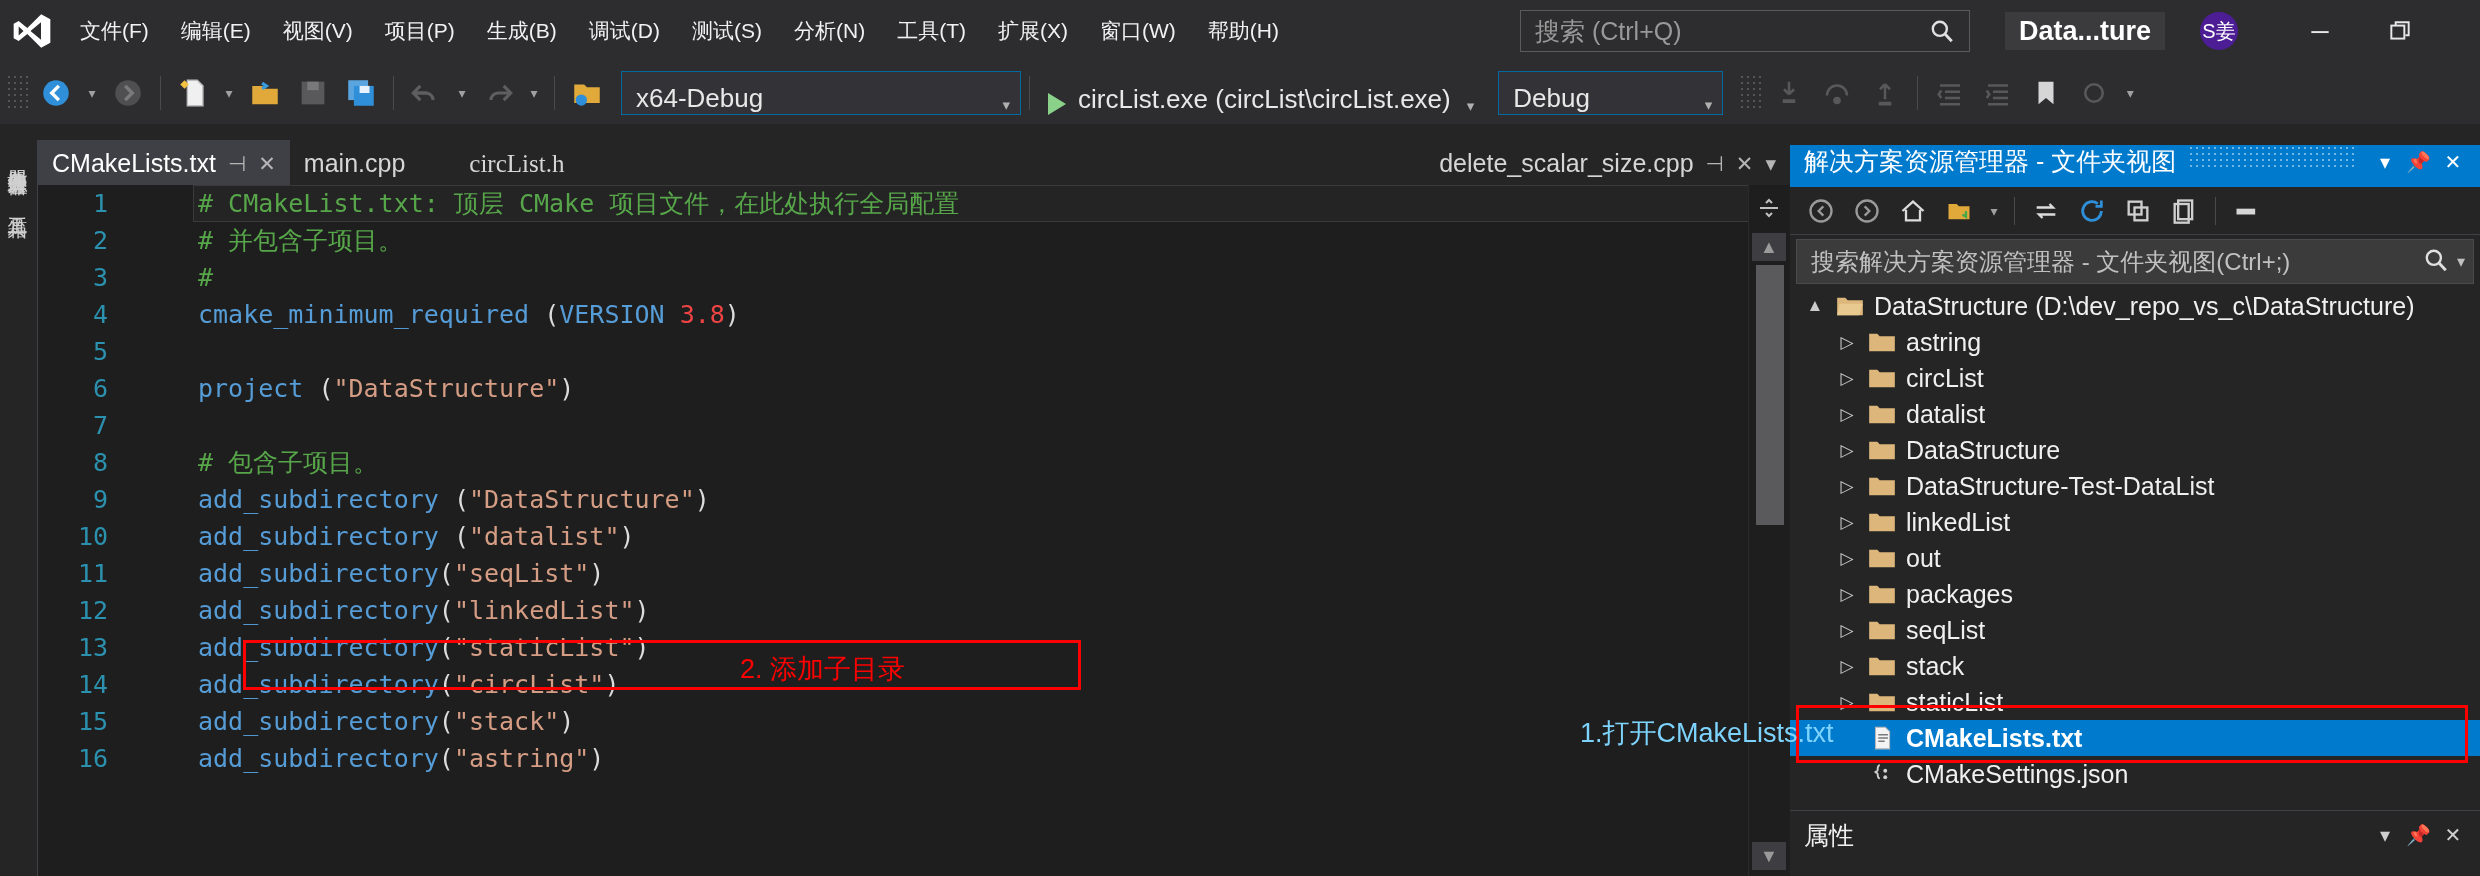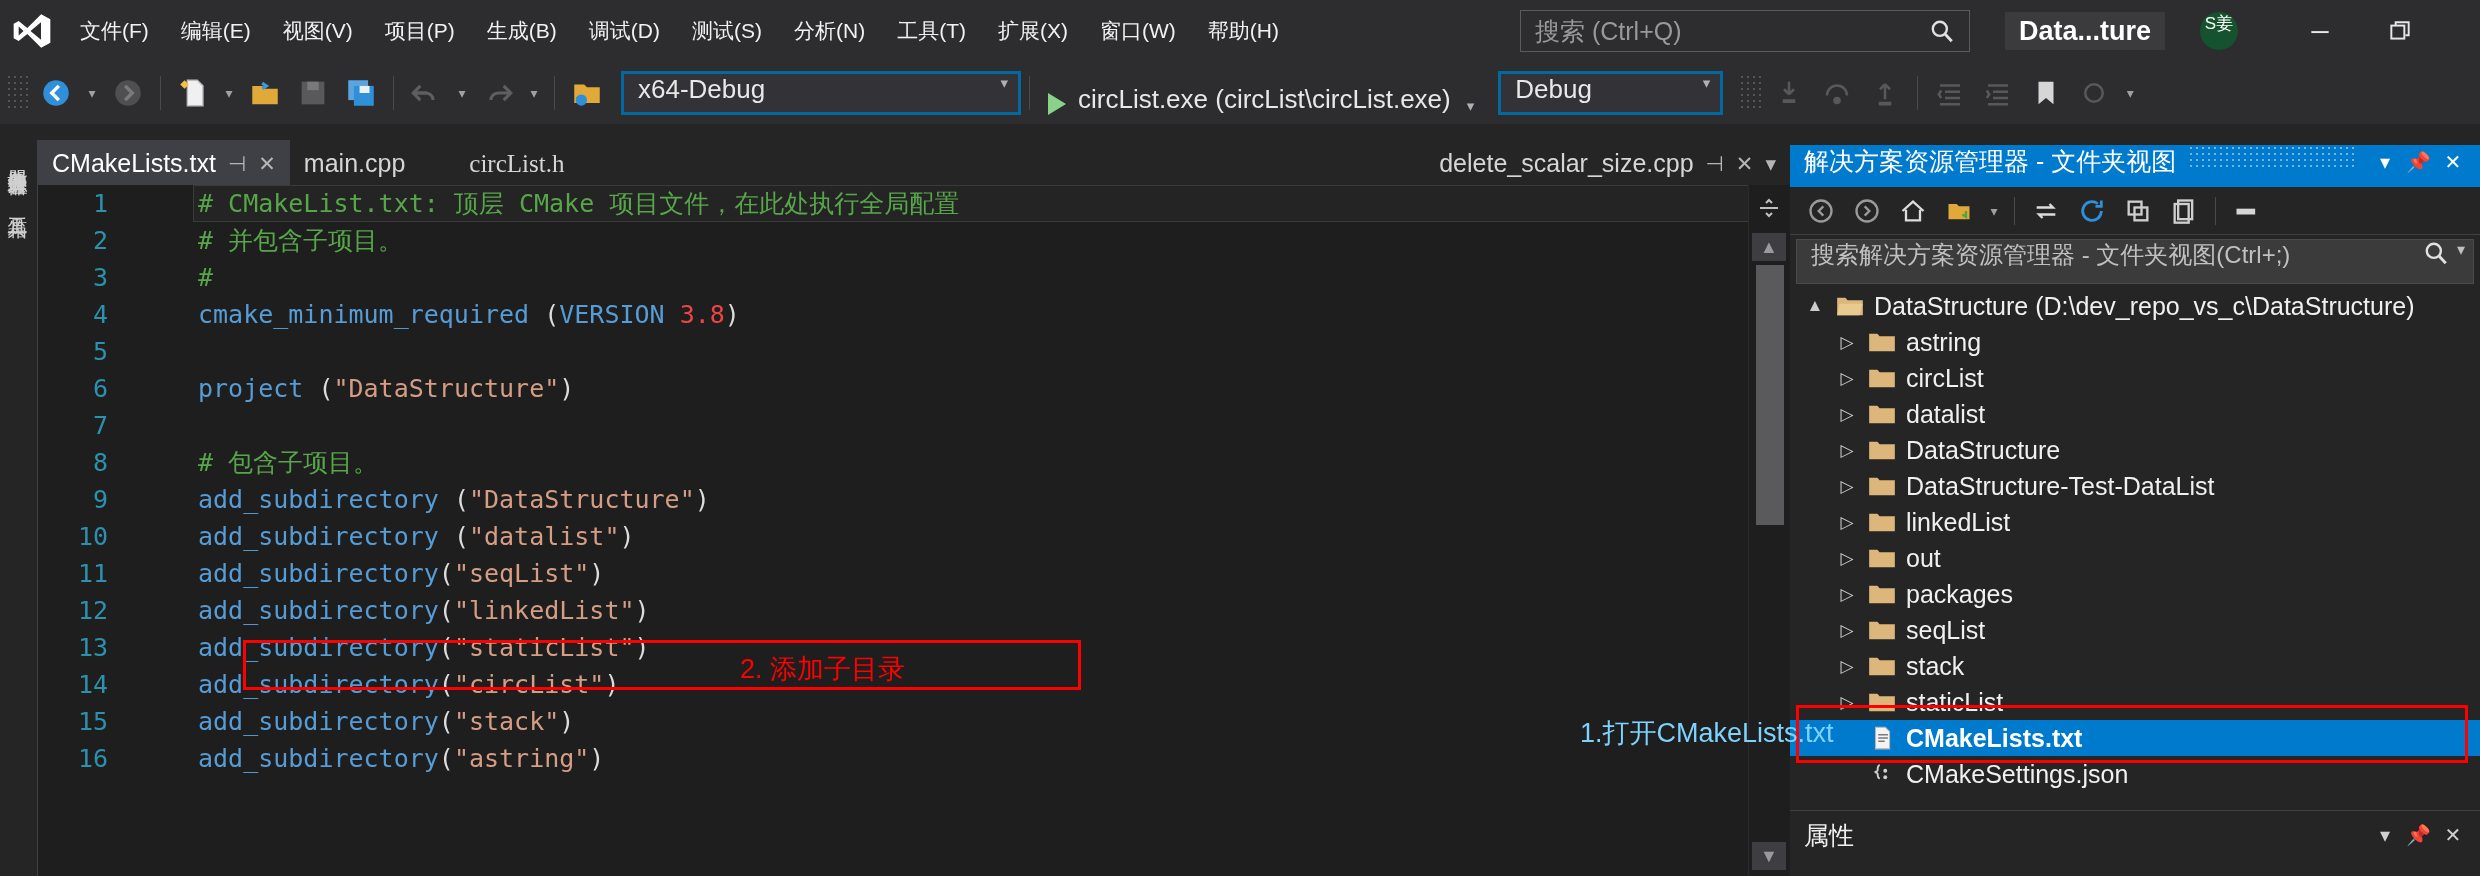--- a/index.html
+++ b/index.html
@@ -64,23 +64,23 @@
     display: flex; align-items: center;
     background: #3b3b3d;
     font-size: 27px; font-weight: bold;
     color: #ffffff;
     white-space: nowrap;
   }
   .avatar {
     position: absolute; left: 2200px; top: 12px;
     width: 38px; height: 38px;
     border-radius: 50%;
-    background: #14532d;
-    display: flex; justify-content: center;
-    font-size: 17px; color: #fff;
+    background: #4c1d95;
+    display: flex; align-items: center; justify-content: center;
+    font-size: 20px; color: #fff;
   }
   .win-btn {
     position: absolute; top: 10px;
     width: 60px; height: 42px;
     display: flex; align-items: center; justify-content: center;
     color: #e8e8e8;
   }
   .win-min { left: 2290px; }
   .win-max { left: 2370px; }
 
@@ -115,22 +115,22 @@
     color: #a0a0a0; font-size: 14px;
   }
   .tb-sep {
     width: 1px; height: 34px;
     background: #4a4a4c;
     margin: 0 8px;
   }
   .combo {
     height: 44px;
     background: #333337;
-    border: 3px solid #0369a1;
-    display: flex; align-items: flex-start;
+    border: 1px solid #0369a1;
+    display: flex; align-items: flex-end;
     padding: 0 10px 0 14px;
     color: #e8e8e8;
     font-size: 26px;
     white-space: nowrap;
   }
   .combo .cap { margin-left: auto; padding-left: 18px; color: #b0b0b0; font-size: 15px; }
   .combo-config { width: 400px; margin-left: 10px; }
   .combo-dbg { width: 225px; }
   .run-btn {
     display: flex; align-items: flex-end;
@@ -308,21 +308,21 @@
     width: 40px; height: 40px;
     display: flex; align-items: center; justify-content: center;
     margin: 0 3px;
   }
   .se-tb-sep { width: 1px; height: 28px; background: #4a4a4c; margin: 0 8px; }
   .se-search {
     height: 45px;
     background: #3b3b3c;
     border: 1px solid #4a4a4c;
     margin: 4px 6px 0 6px;
-    display: flex; align-items: flex-start;
+    display: flex; align-items: center;
     padding: 0 8px 0 12px;
   }
   .se-search-input {
     flex: 1; background: transparent; border: none; outline: none;
     color: #d2d2d2; font-size: 24px;
     font-family: "Liberation Sans", sans-serif;
   }
   .se-search-input::placeholder { color: #c0c0c0; }
   .se-tree {
     position: relative;

